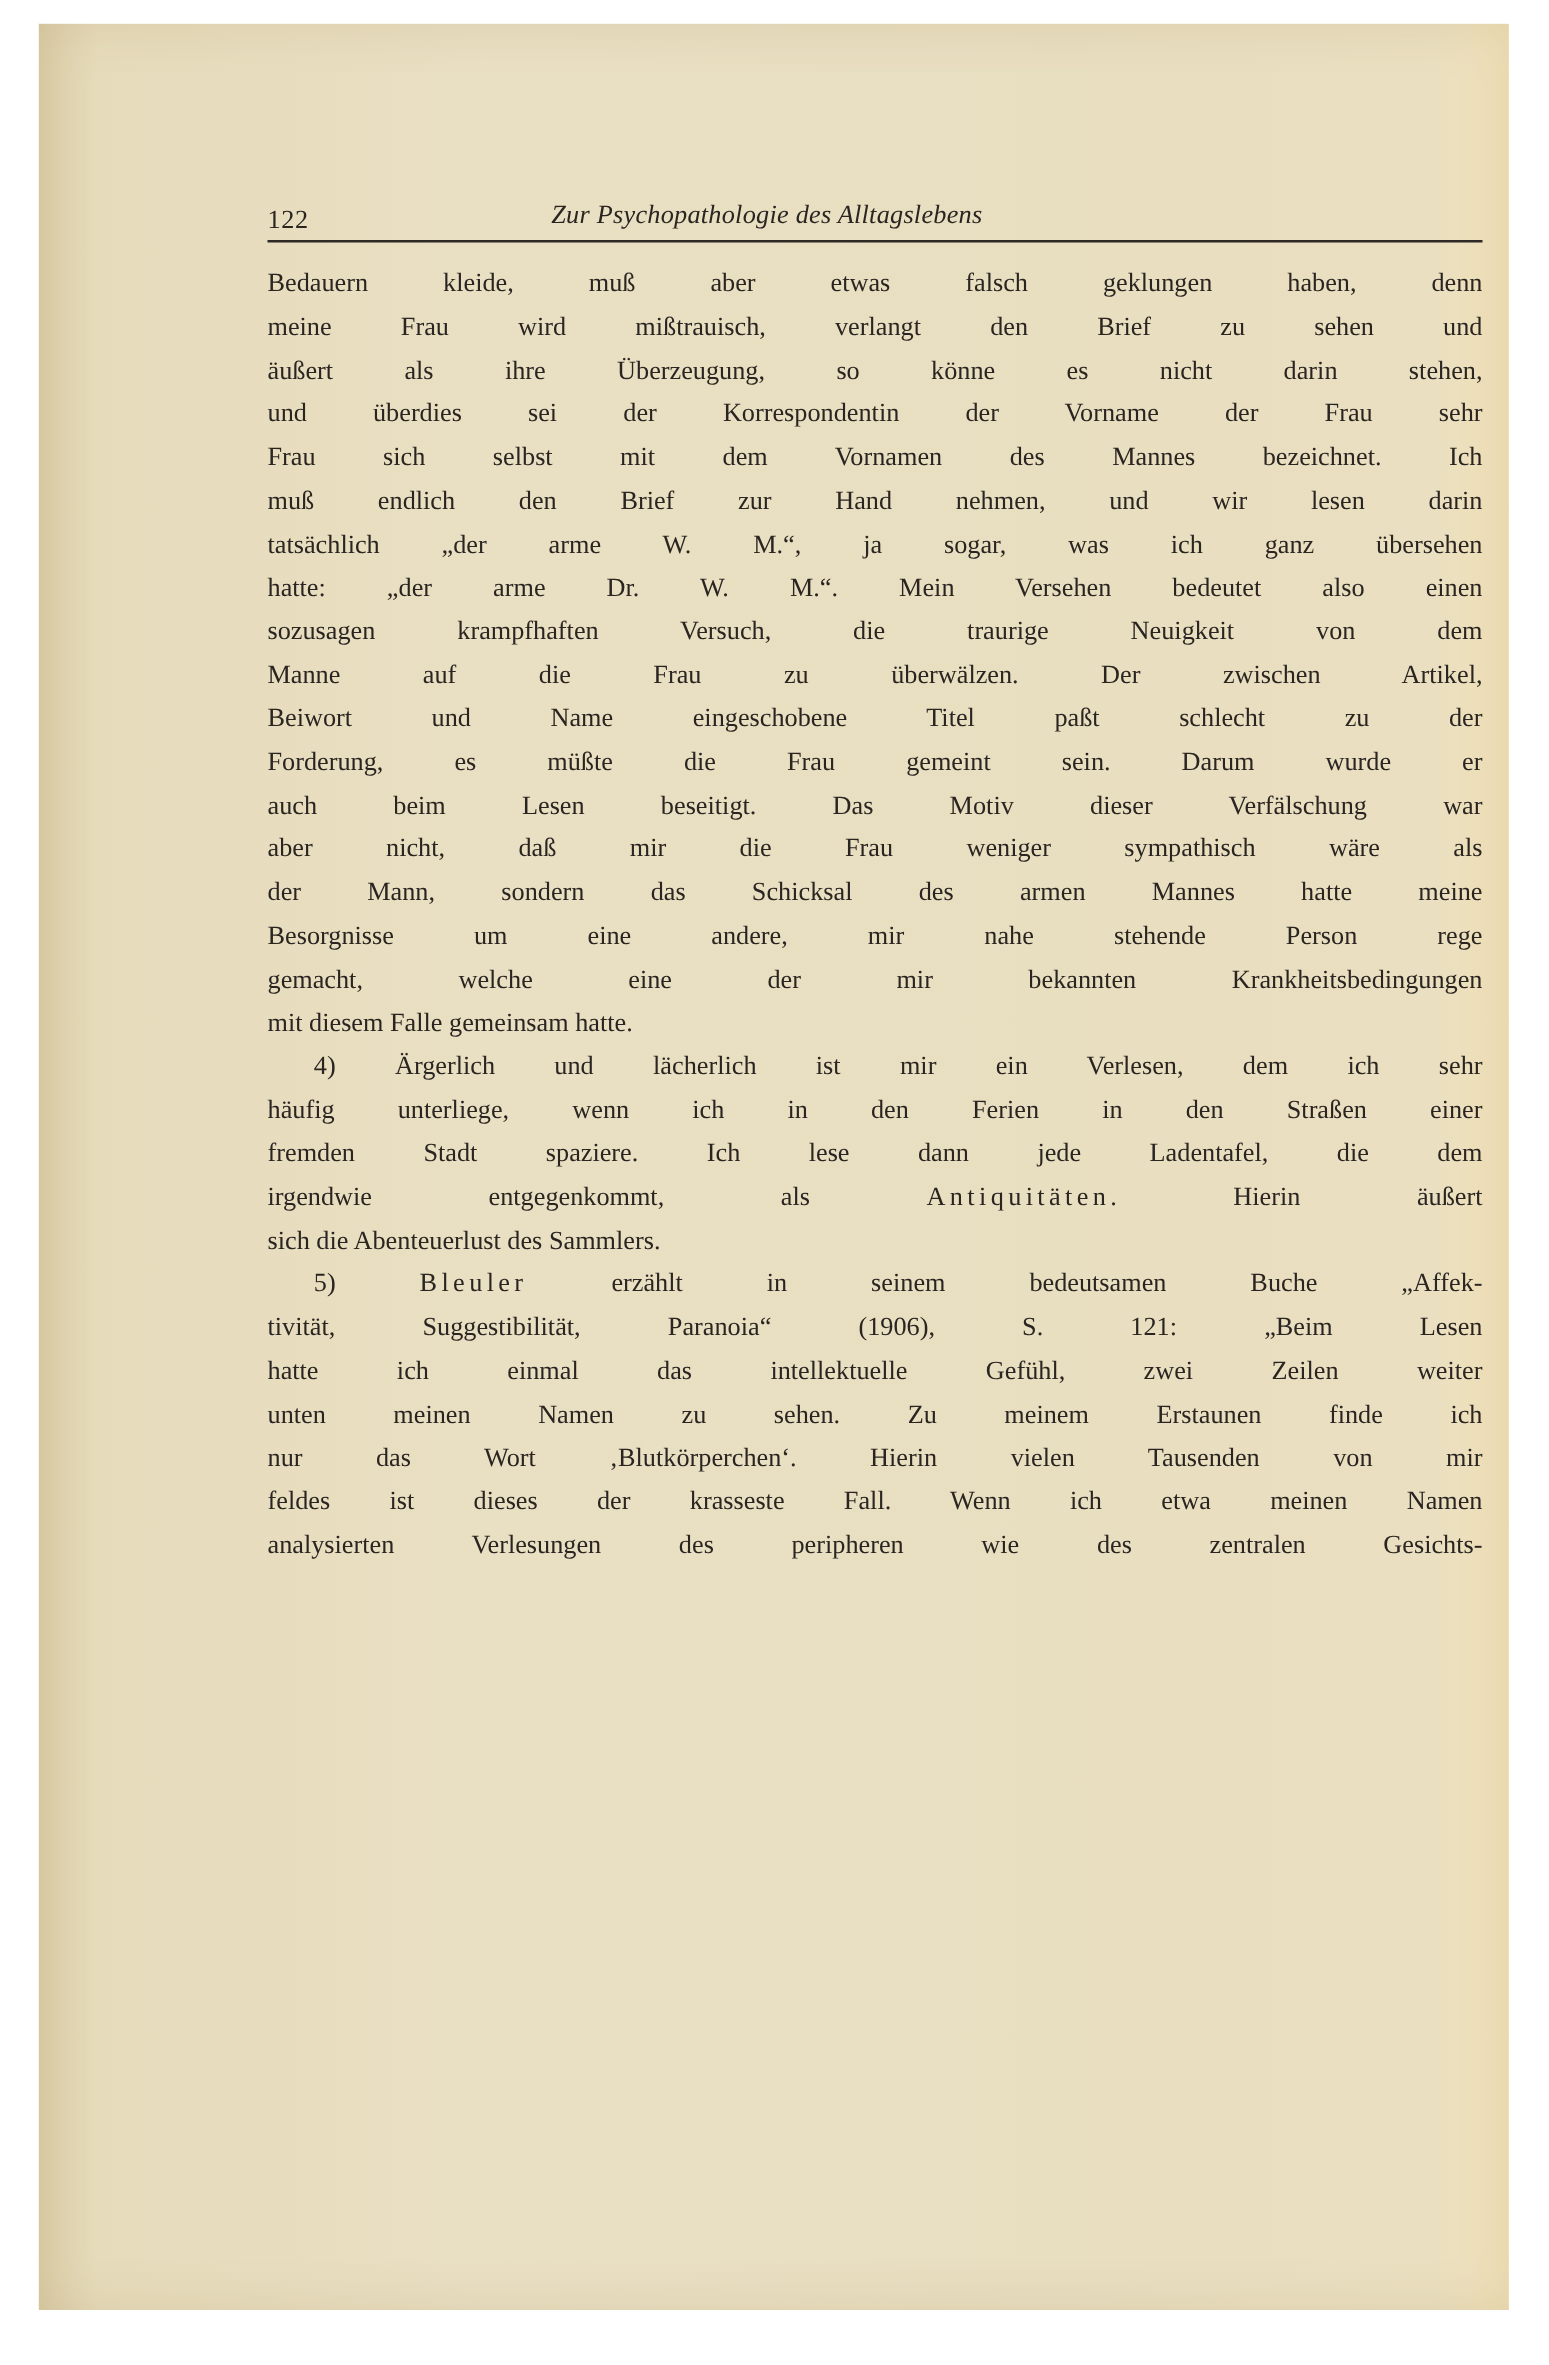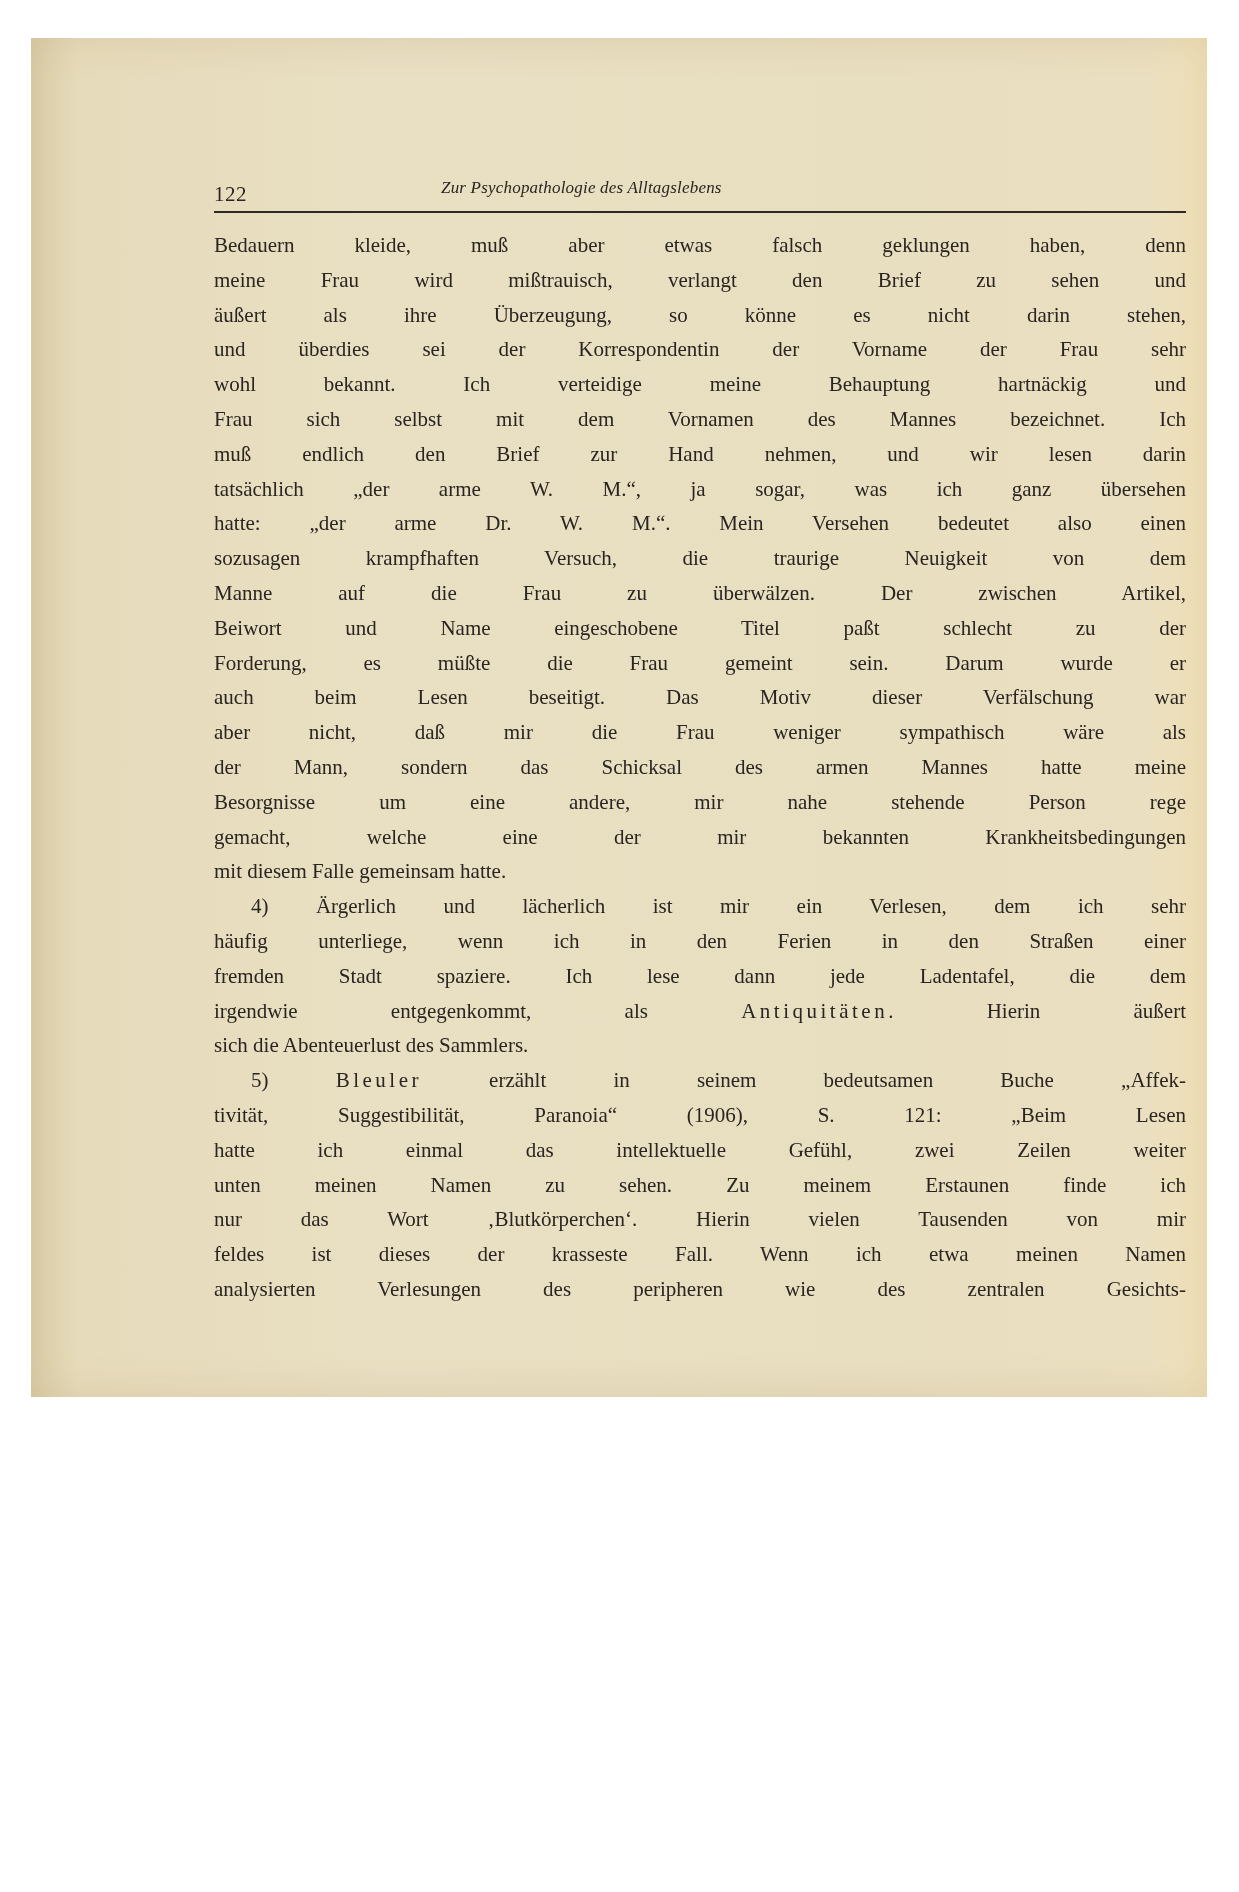--- a/index.html
+++ b/index.html
@@ -9,23 +9,23 @@
     }
     body {
       width: 1239px;
       height: 1892px;
       position: relative;
       overflow: hidden;
     }
     .page {
       position: absolute;
       left: 31px;
-      top: 38px;
+      top: 19px;
       width: 1176px;
-      height: 1359px;
+      height: 1829px;
       background: linear-gradient(90deg, #dccfa9 0%, #e6dbbb 4%, #e9dfc2 30%, #e8dec0 70%, #eadfc0 95%, #f1e2b9 100%);
       box-shadow: inset 0 0 40px rgba(160,130,80,0.18);
     }
     .running-head {
       position: absolute;
       left: 183px;
       top: 140px;
       width: 972px;
       height: 30px;
       font-family: "Liberation Serif", serif;
@@ -35,21 +35,21 @@
       position: absolute;
       left: 0;
       top: 4px;
       font-size: 21px;
       letter-spacing: 0.5px;
     }
     .running-title {
       position: absolute;
       left: 227px;
       top: 0px;
-      font-size: 17px;
+      font-size: 21px;
       font-style: italic;
       letter-spacing: 0.2px;
     }
     .head-rule {
       position: absolute;
       left: 183px;
       top: 173px;
       width: 972px;
       height: 0;
       border-top: 2px solid #2e2925;
@@ -92,21 +92,20 @@
     <span class="running-title">Zur Psychopathologie des Alltagslebens</span>
   </div>
   <div class="head-rule"></div>
 
   <div class="body-text">
     <div>
       <span class="line">Bedauern kleide, muß aber etwas falsch geklungen haben, denn</span>
       <span class="line">meine Frau wird mißtrauisch, verlangt den Brief zu sehen und</span>
       <span class="line">äußert als ihre Überzeugung, so könne es nicht darin stehen,</span>
       <span class="line">und überdies sei der Korrespondentin der Vorname der Frau sehr</span>
-      <span class="line">wohl bekannt. Ich verteidige meine Behauptung hartnäckig und</span>
       <span class="line">Frau sich selbst mit dem Vornamen des Mannes bezeichnet. Ich</span>
       <span class="line">muß endlich den Brief zur Hand nehmen, und wir lesen darin</span>
       <span class="line">tatsächlich „der arme W. M.“, ja sogar, was ich ganz übersehen</span>
       <span class="line">hatte: „der arme Dr. W. M.“. Mein Versehen bedeutet also einen</span>
       <span class="line">sozusagen krampfhaften Versuch, die traurige Neuigkeit von dem</span>
       <span class="line">Manne auf die Frau zu überwälzen. Der zwischen Artikel,</span>
       <span class="line">Beiwort und Name eingeschobene Titel paßt schlecht zu der</span>
       <span class="line">Forderung, es müßte die Frau gemeint sein. Darum wurde er</span>
       <span class="line">auch beim Lesen beseitigt. Das Motiv dieser Verfälschung war</span>
       <span class="line">aber nicht, daß mir die Frau weniger sympathisch wäre als</span>

